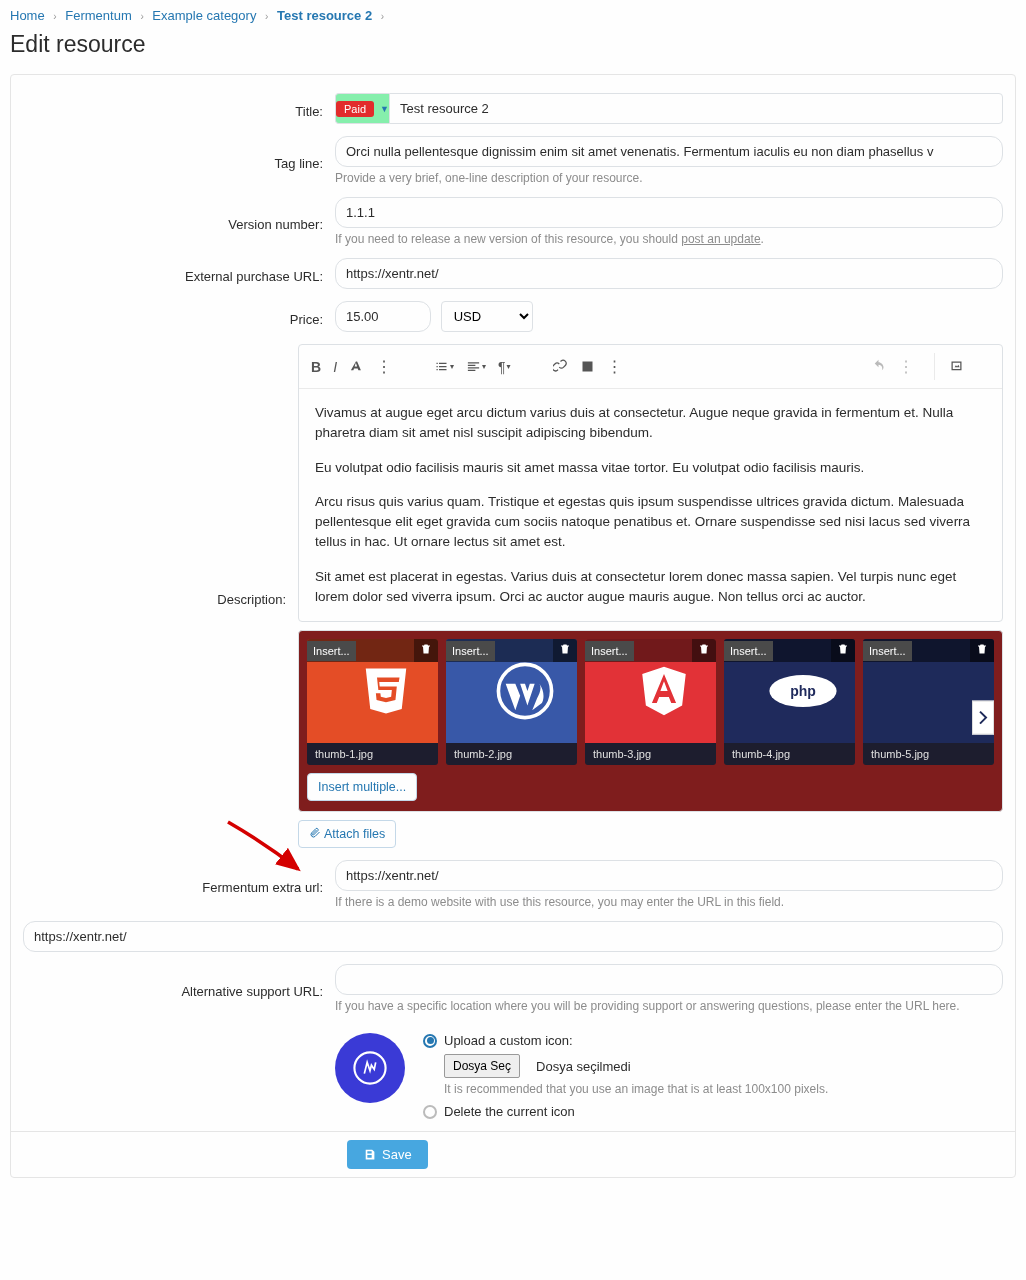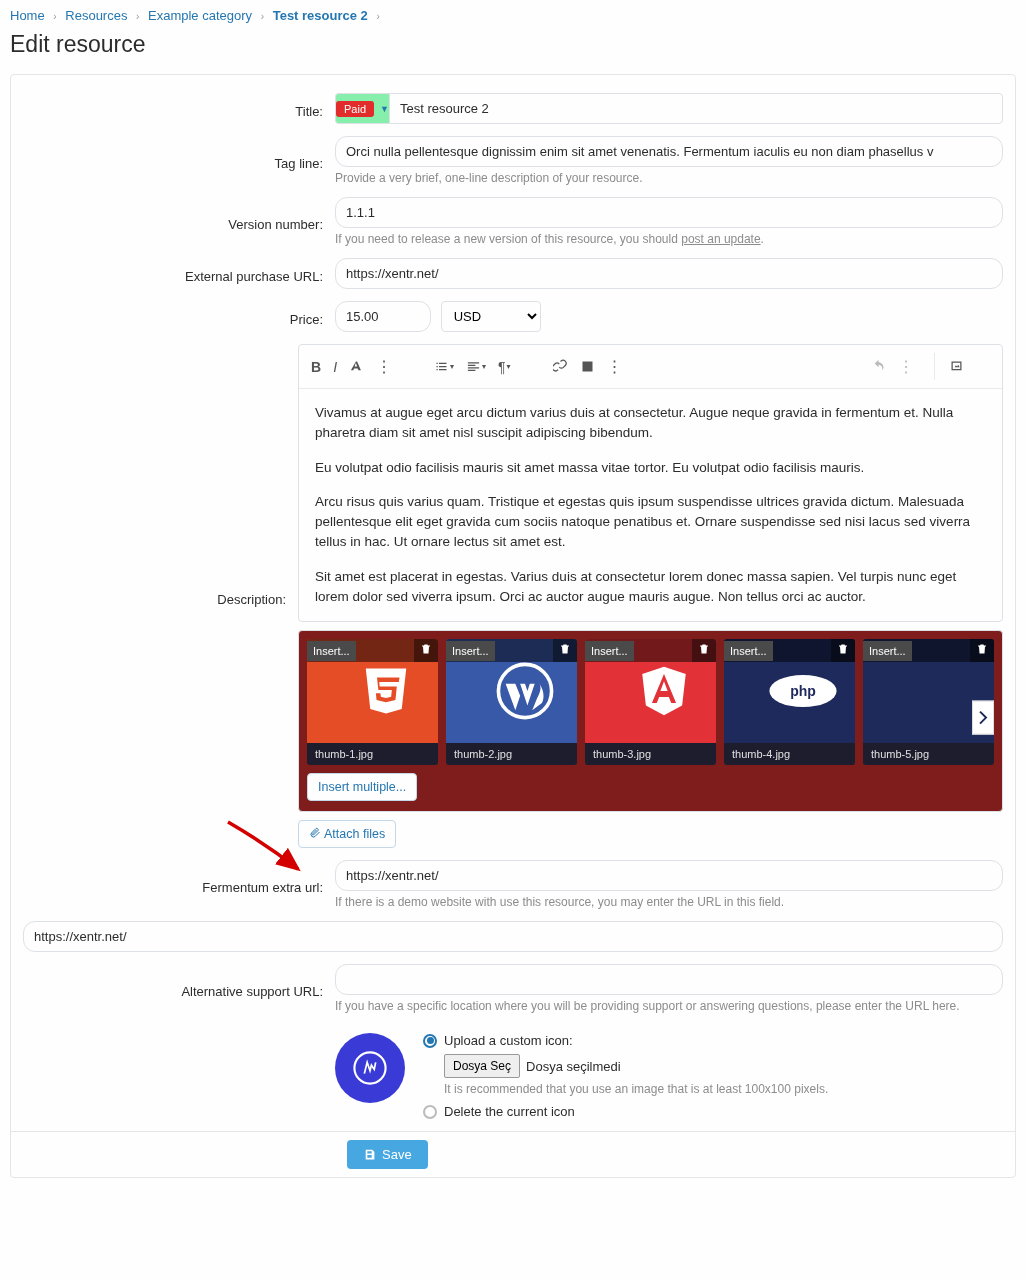--- a/index.html
+++ b/index.html
@@ -16,21 +16,21 @@
 .form-control-area { flex: 1; }
 .input-text { width: 100%; padding: 7px 10px; border: 1px solid #dde1e5; border-radius: 12px; background: #fefefe; font-size: 13px; color: #2c2c2c; }
 .input-group-title { display: flex; }
 .prefix-badge { display: inline-flex; align-items: center; border: 1px solid #dde1e5; border-right: none; border-radius: 4px 0 0 4px; padding: 4px 0; background: #86efac; }
 .badge-paid { background: #e22c2c; color: #fff; padding: 2px 8px; border-radius: 3px; font-size: 11px; font-weight: 500; }
 .prefix-caret { color: #2577b1; margin-left: 6px; font-size: 9px; }
 .title-input { border-radius: 0 4px 4px 0; }
 .hint { font-size: 12px; color: #8c8c8c; margin-top: 4px; }
 .hint a { color: #8c8c8c; text-decoration: underline; }
 .input-sm { width: 96px; }
-.select-currency { width: 100px; padding: 6px 8px; border: 1px solid #dde1e5; border-radius: 4px; background: #fefefe; font-size: 13px; margin-left: 6px; }
+.select-currency { width: 92px; padding: 6px 8px; border: 1px solid #dde1e5; border-radius: 4px; background: #fefefe; font-size: 13px; margin-left: 6px; }
 .editor { border: 1px solid #dde1e5; border-radius: 4px; background: #fefefe; }
 .toolbar { display: flex; align-items: center; padding: 8px 12px; border-bottom: 1px solid #eaeaea; }
 .tb-btn { color: #555; margin-right: 12px; font-size: 14px; display: inline-flex; align-items: center; cursor: pointer; }
 .tb-btn svg { width: 15px; height: 15px; fill: #555; }
 .tb-sep { width: 30px; }
 .tb-right { margin-left: auto; display: flex; align-items: center; }
 .tb-preview { border-left: 1px solid #eaeaea; padding: 6px 14px; margin-left: 8px; }
 .editor-content { padding: 14px 16px; font-size: 13.5px; line-height: 1.5; color: #2c2c2c; }
 .editor-content p { margin-bottom: 14px; }
 .attachments { margin-top: 8px; border: 1px solid #dde1e5; border-radius: 4px; background: #7f1d1d; padding: 0; position: relative; }
@@ -47,39 +47,39 @@
 .btn-outline { border: 1px solid #c4d8e8; background: #fefefe; color: #2577b1; padding: 6px 10px; border-radius: 4px; font-size: 12.5px; cursor: pointer; }
 .attach-files-row { margin-top: 8px; }
 .icon-section { display: flex; gap: 18px; padding-top: 8px; }
 .icon-preview { width: 70px; height: 70px; border-radius: 50%; background: #3a3ad6; display: flex; align-items: center; justify-content: center; flex-shrink: 0; }
 .icon-preview svg { width: 34px; height: 34px; fill: #fff; }
 .radio-group { flex: 1; }
 .radio-row { display: flex; align-items: center; margin-bottom: 6px; font-size: 13px; color: #2c2c2c; }
 .radio-circle { width: 14px; height: 14px; border: 2px solid #2577b1; border-radius: 50%; margin-right: 7px; display: inline-flex; align-items: center; justify-content: center; }
 .radio-circle.checked::after { content: ''; width: 7px; height: 7px; background: #2577b1; border-radius: 50%; }
 .radio-circle.empty { border-color: #bbb; }
-.file-row { margin: 4px 0 4px 21px; display: flex; align-items: center; gap: 6px; }
+.file-row { margin: 4px 0 4px 21px; display: flex; align-items: center; gap: 16px; }
 .file-btn { border: 1px solid #999; background: #efefef; padding: 4px 8px; font-size: 12px; cursor: pointer; border-radius: 2px; }
 .file-status { font-size: 13px; color: #2c2c2c; }
 .hint-indent { margin-left: 21px; }
 .arrow-overlay { position: absolute; pointer-events: none; z-index: 100; }
 .footer { border-top: 1px solid #e5e5e5; padding: 8px 12px; display: flex; }
 .footer-spacer { width: 324px; }
 .save-btn { background: #47a7e0; color: #fff; border: none; padding: 7px 16px; border-radius: 4px; font-size: 13px; cursor: pointer; display: inline-flex; align-items: center; gap: 6px; }
 .save-btn svg { width: 13px; height: 13px; fill: #fff; }
 .rel-wrap { position: relative; }
 </style>
 </head>
 <body>
 
 <div class="container">
   <div class="breadcrumb">
     <a href="#">Home</a>
     <span class="sep">›</span>
-    <a href="#">Resources</a>
+    <a href="#">Fermentum</a>
     <span class="sep">›</span>
     <a href="#">Example category</a>
     <span class="sep">›</span>
     <a href="#" class="current">Test resource 2</a>
     <span class="sep">›</span>
   </div>
 
   <h1 class="page-title">Edit resource</h1>
 
   <div class="form-wrapper">

